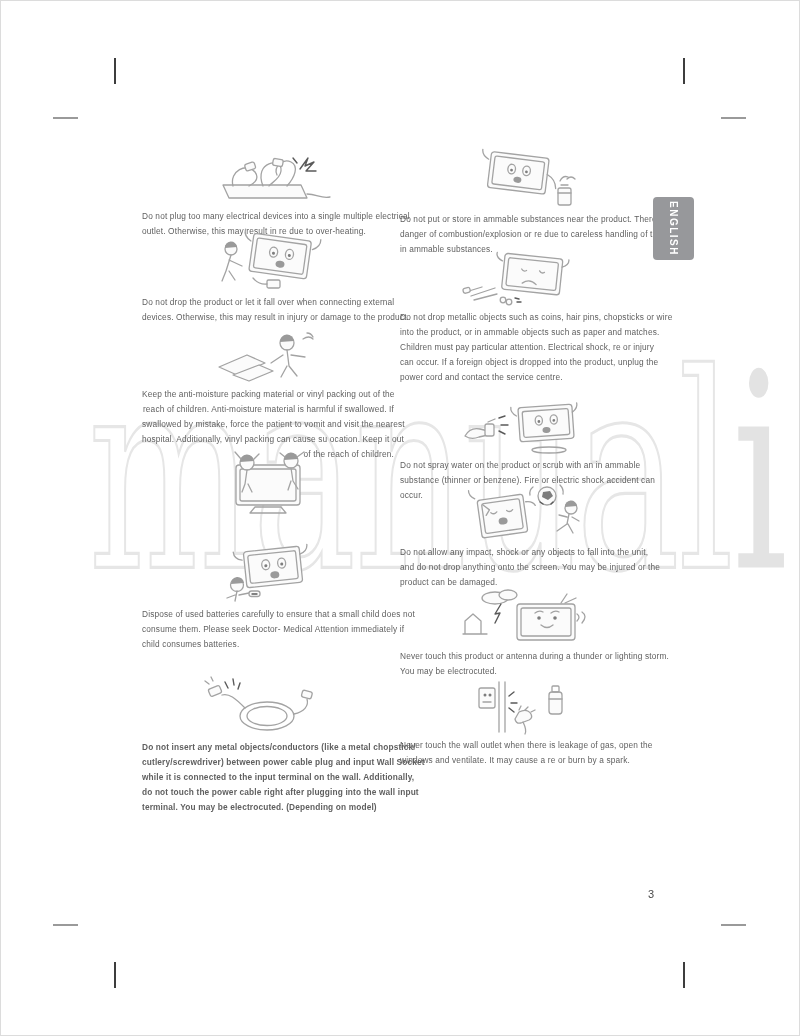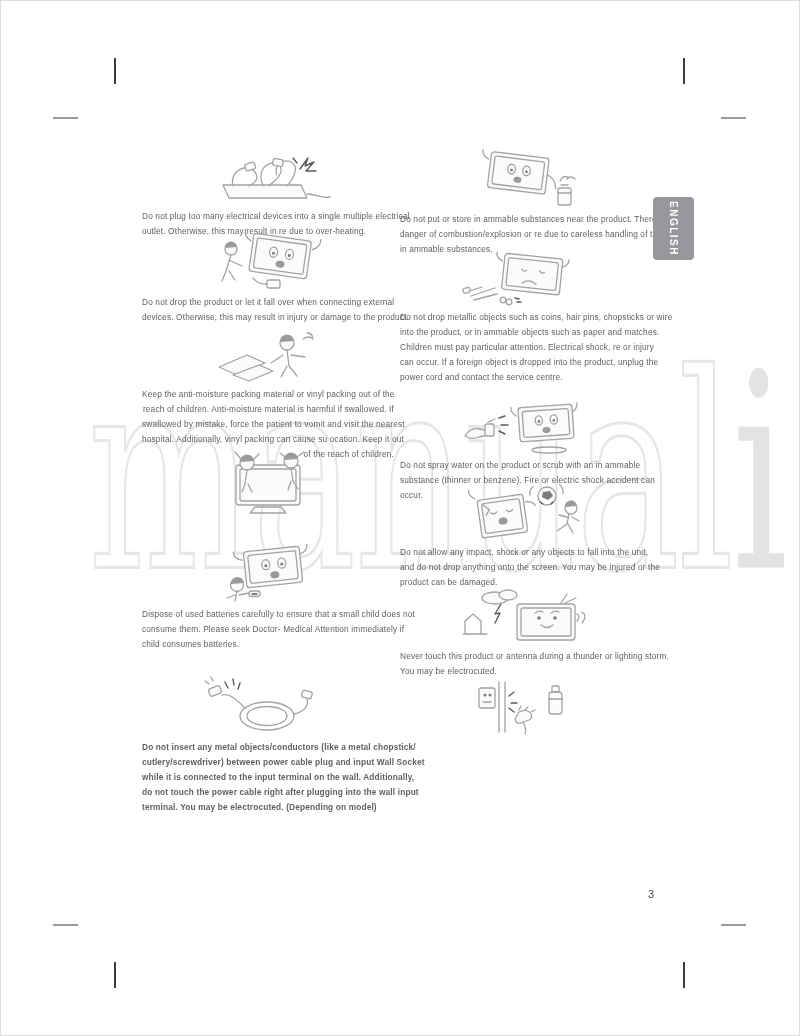--- a/index.html
+++ b/index.html
@@ -321,15 +321,17 @@
         <circle class="fd" cx="29" cy="15" r="1.5"></circle>
       <path class="ln" d="M22 22 l8 0"></path>
       <path class="dk" d="M48 16 l5 -4 M50 23 l6 0 M48 28 l5 4"></path>
       <path class="lf" d="M58 32 q8 -4 12 2 q2 4 -2 6 l-8 3 q-5 1 -6 -4 z"></path>
       <path class="ln" d="M62 42 q4 8 2 12 M58 30 l2 -4 M64 30 l3 -3 M70 32 l4 -2"></path>
       <rect class="lf" x="88" y="12" width="13" height="22" rx="3"></rect>
       <rect class="ln" x="91" y="6" width="7" height="6" rx="1"></rect>
       <path class="ln" d="M88 19 l13 0"></path>
     </svg>
   </div>
+  <div class="txt">Never touch the wall outlet when there is leakage of gas, open the
+windows and ventilate. It may cause a re or burn by a spark.</div>
 </div>
 
 <div class="pagenum">3</div>
 
 </body></html>

